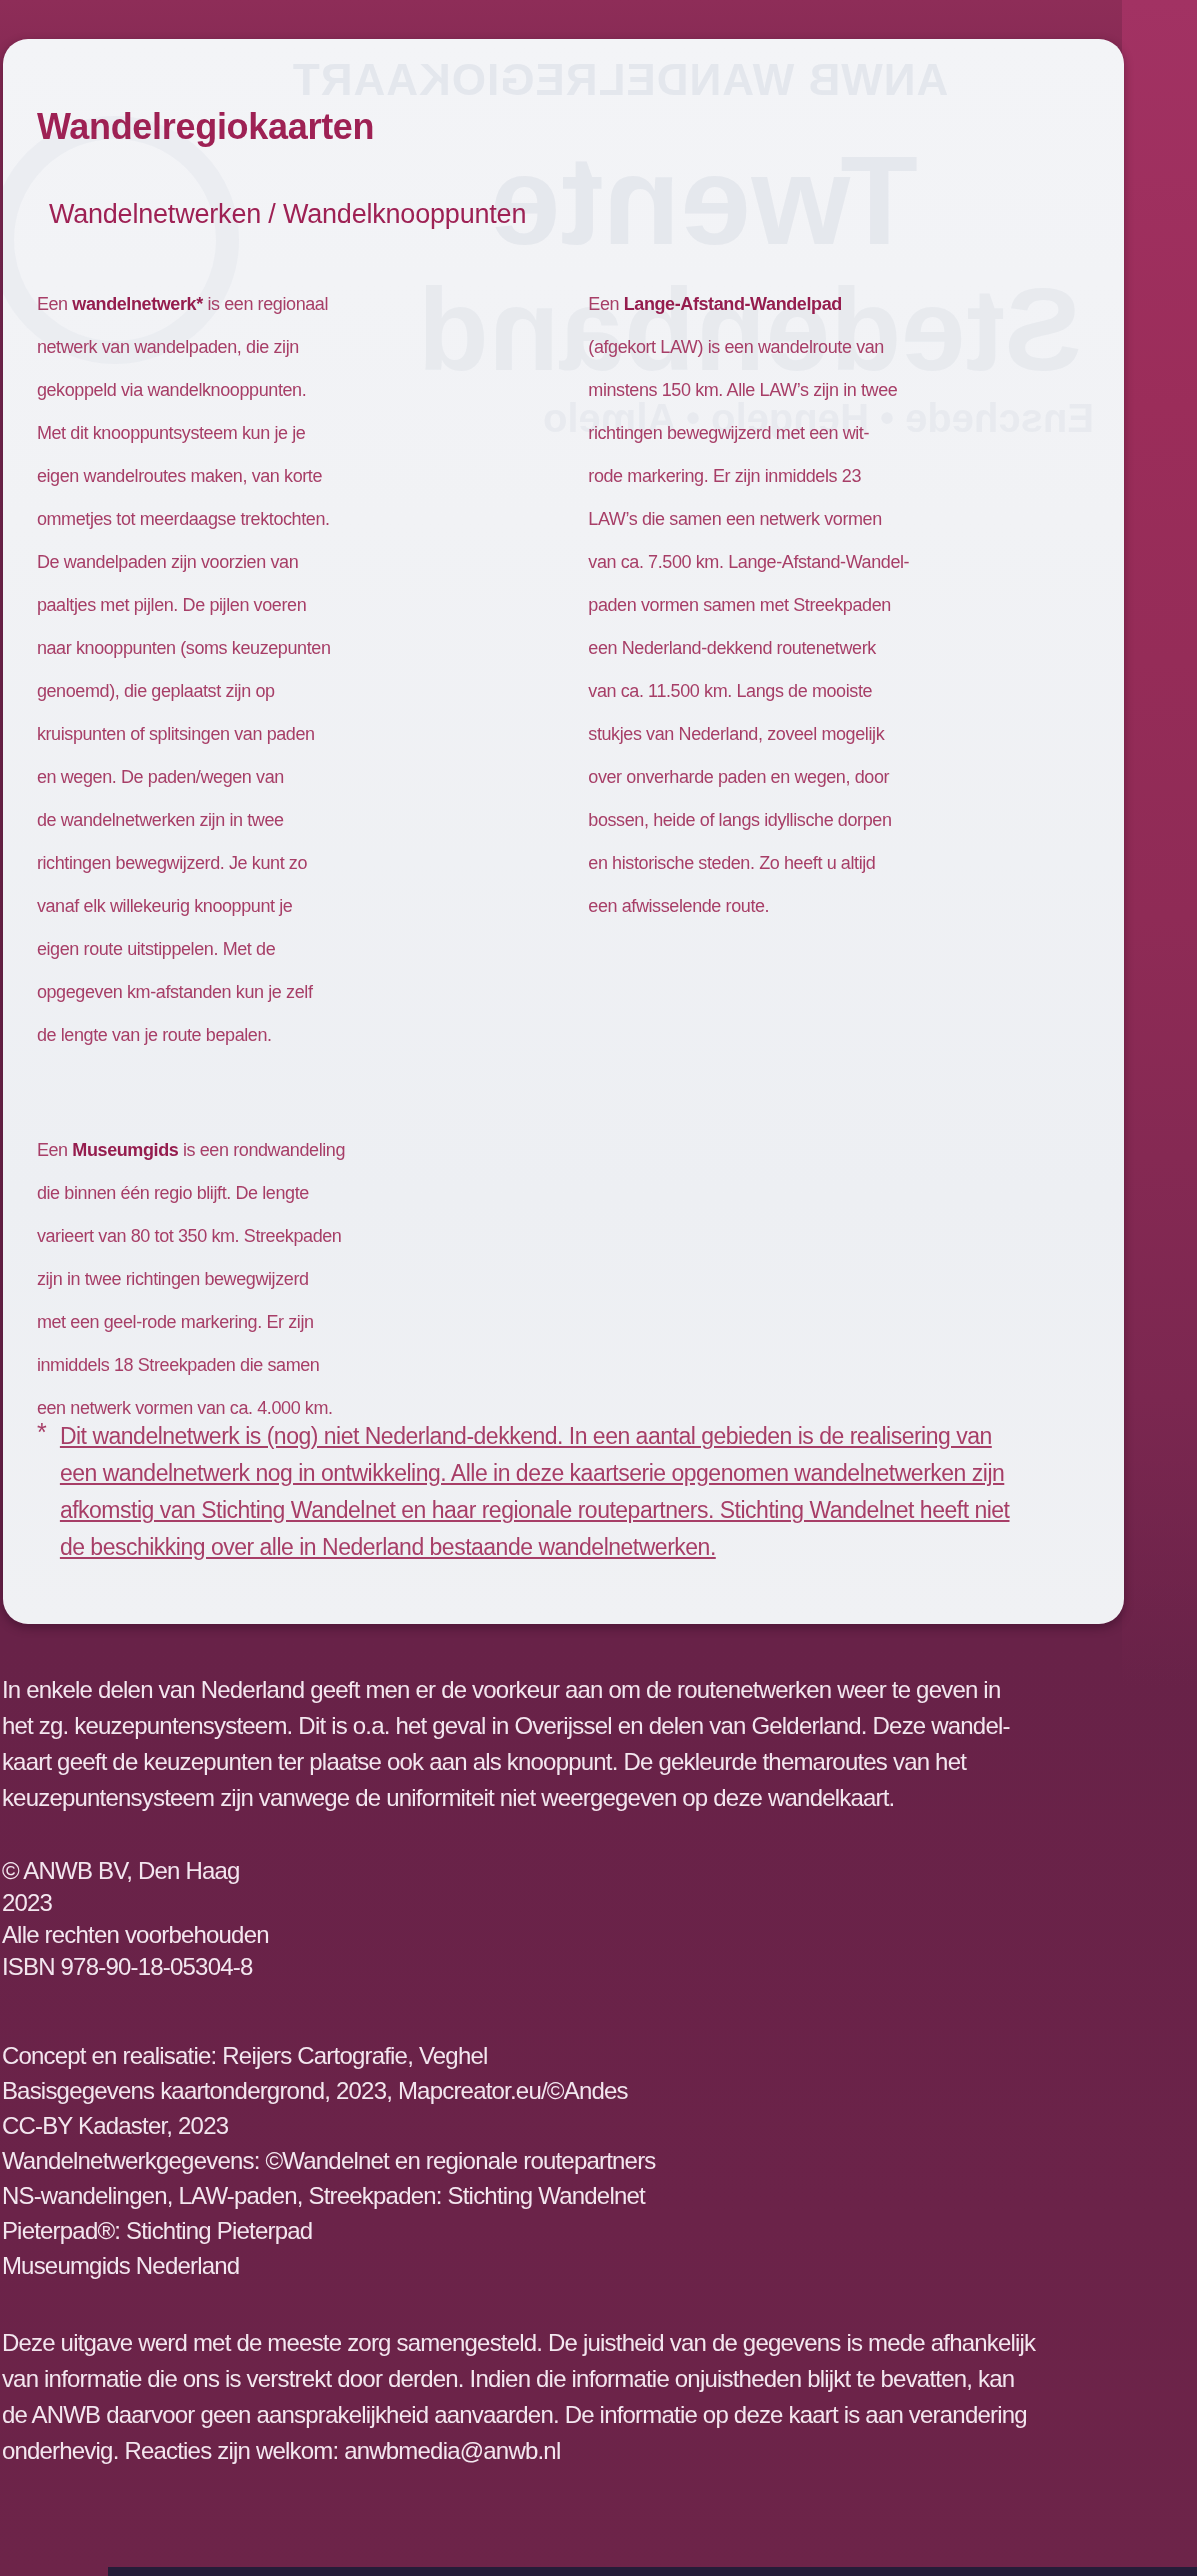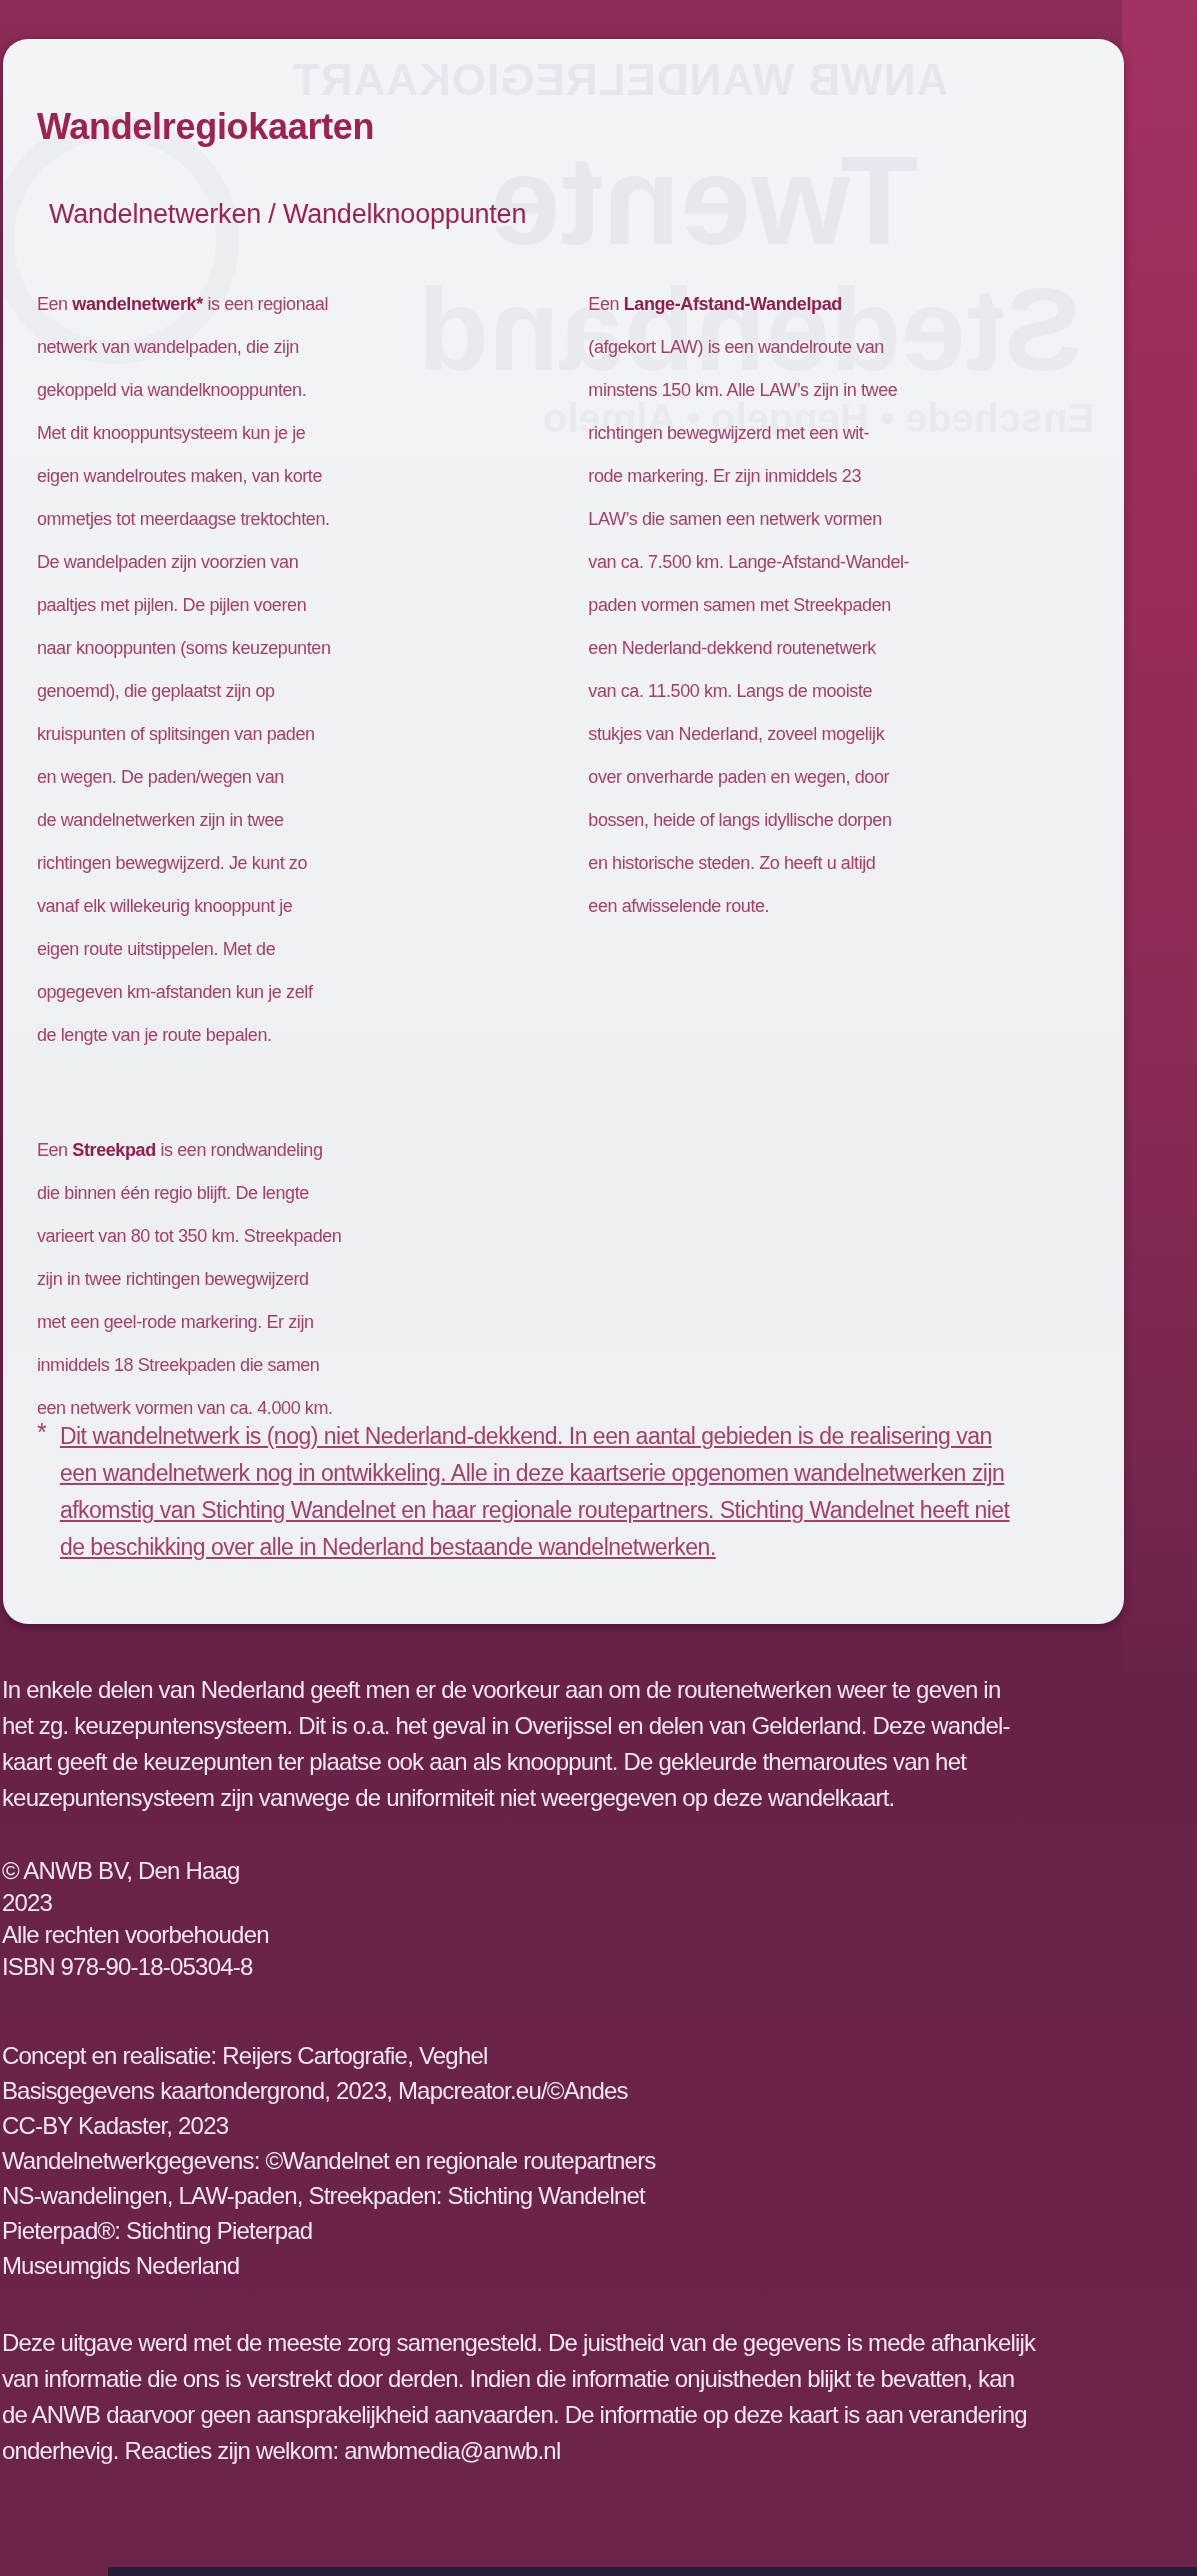--- a/index.html
+++ b/index.html
@@ -96,21 +96,21 @@
 naar knooppunten (soms keuzepunten
 genoemd), die geplaatst zijn op
 kruispunten of splitsingen van paden
 en wegen. De paden/wegen van
 de wandelnetwerken zijn in twee
 richtingen bewegwijzerd. Je kunt zo
 vanaf elk willekeurig knooppunt je
 eigen route uitstippelen. Met de
 opgegeven km-afstanden kun je zelf
 de lengte van je route bepalen.</span></p>
-        <p><span>Een </span><span class="b">Streekpad</span><span> is een rondwandeling
+        <p><span>Een </span><span class="b">Museumgids</span><span> is een rondwandeling
 die binnen één regio blijft. De lengte
 varieert van 80 tot 350 km. Streekpaden
 zijn in twee richtingen bewegwijzerd
 met een geel-rode markering. Er zijn
 inmiddels 18 Streekpaden die samen
 een netwerk vormen van ca. 4.000 km.</span></p>
       </div>
       <div class="col col-right">
         <p><span>Een </span><span class="b">Lange-Afstand-Wandelpad</span><span>
 (afgekort LAW) is een wandelroute van

